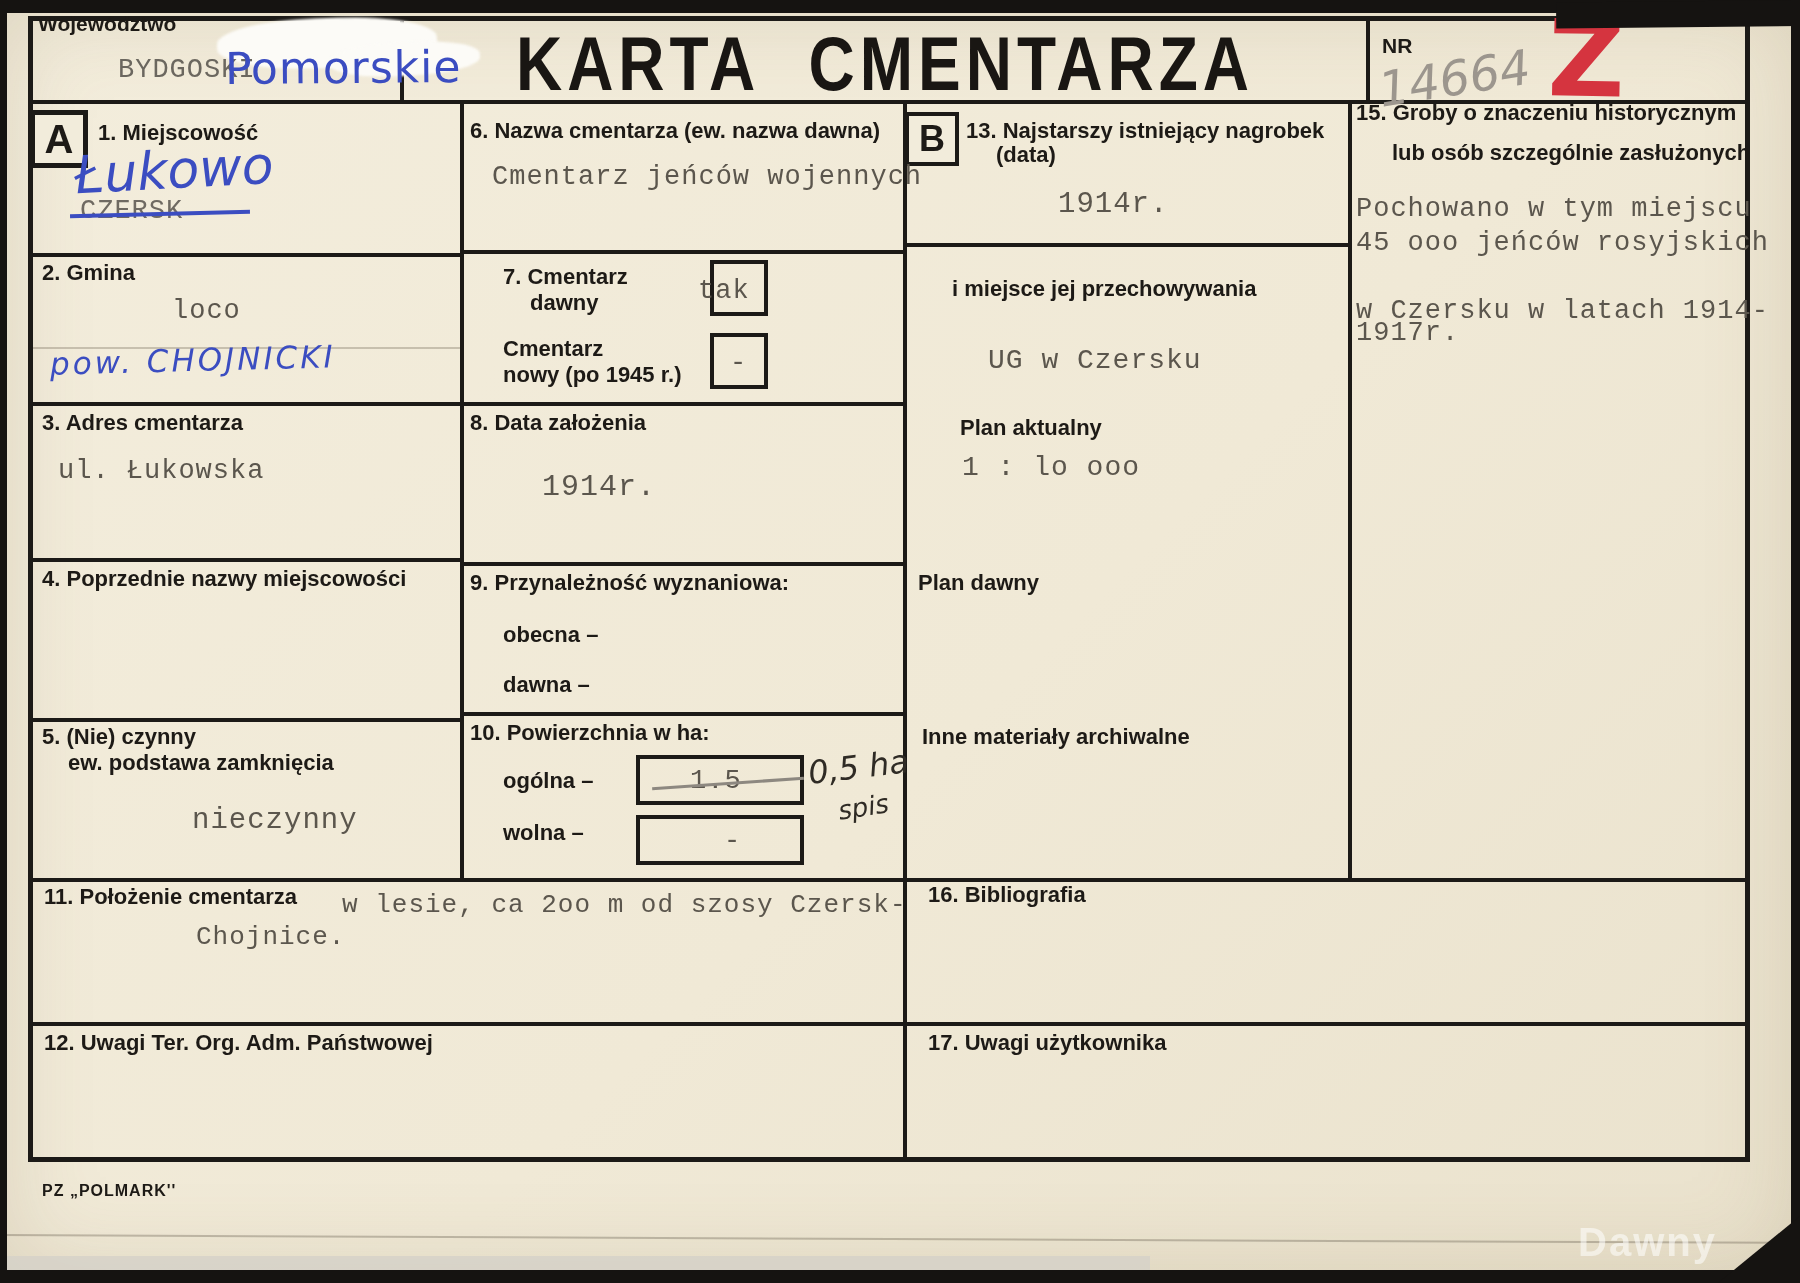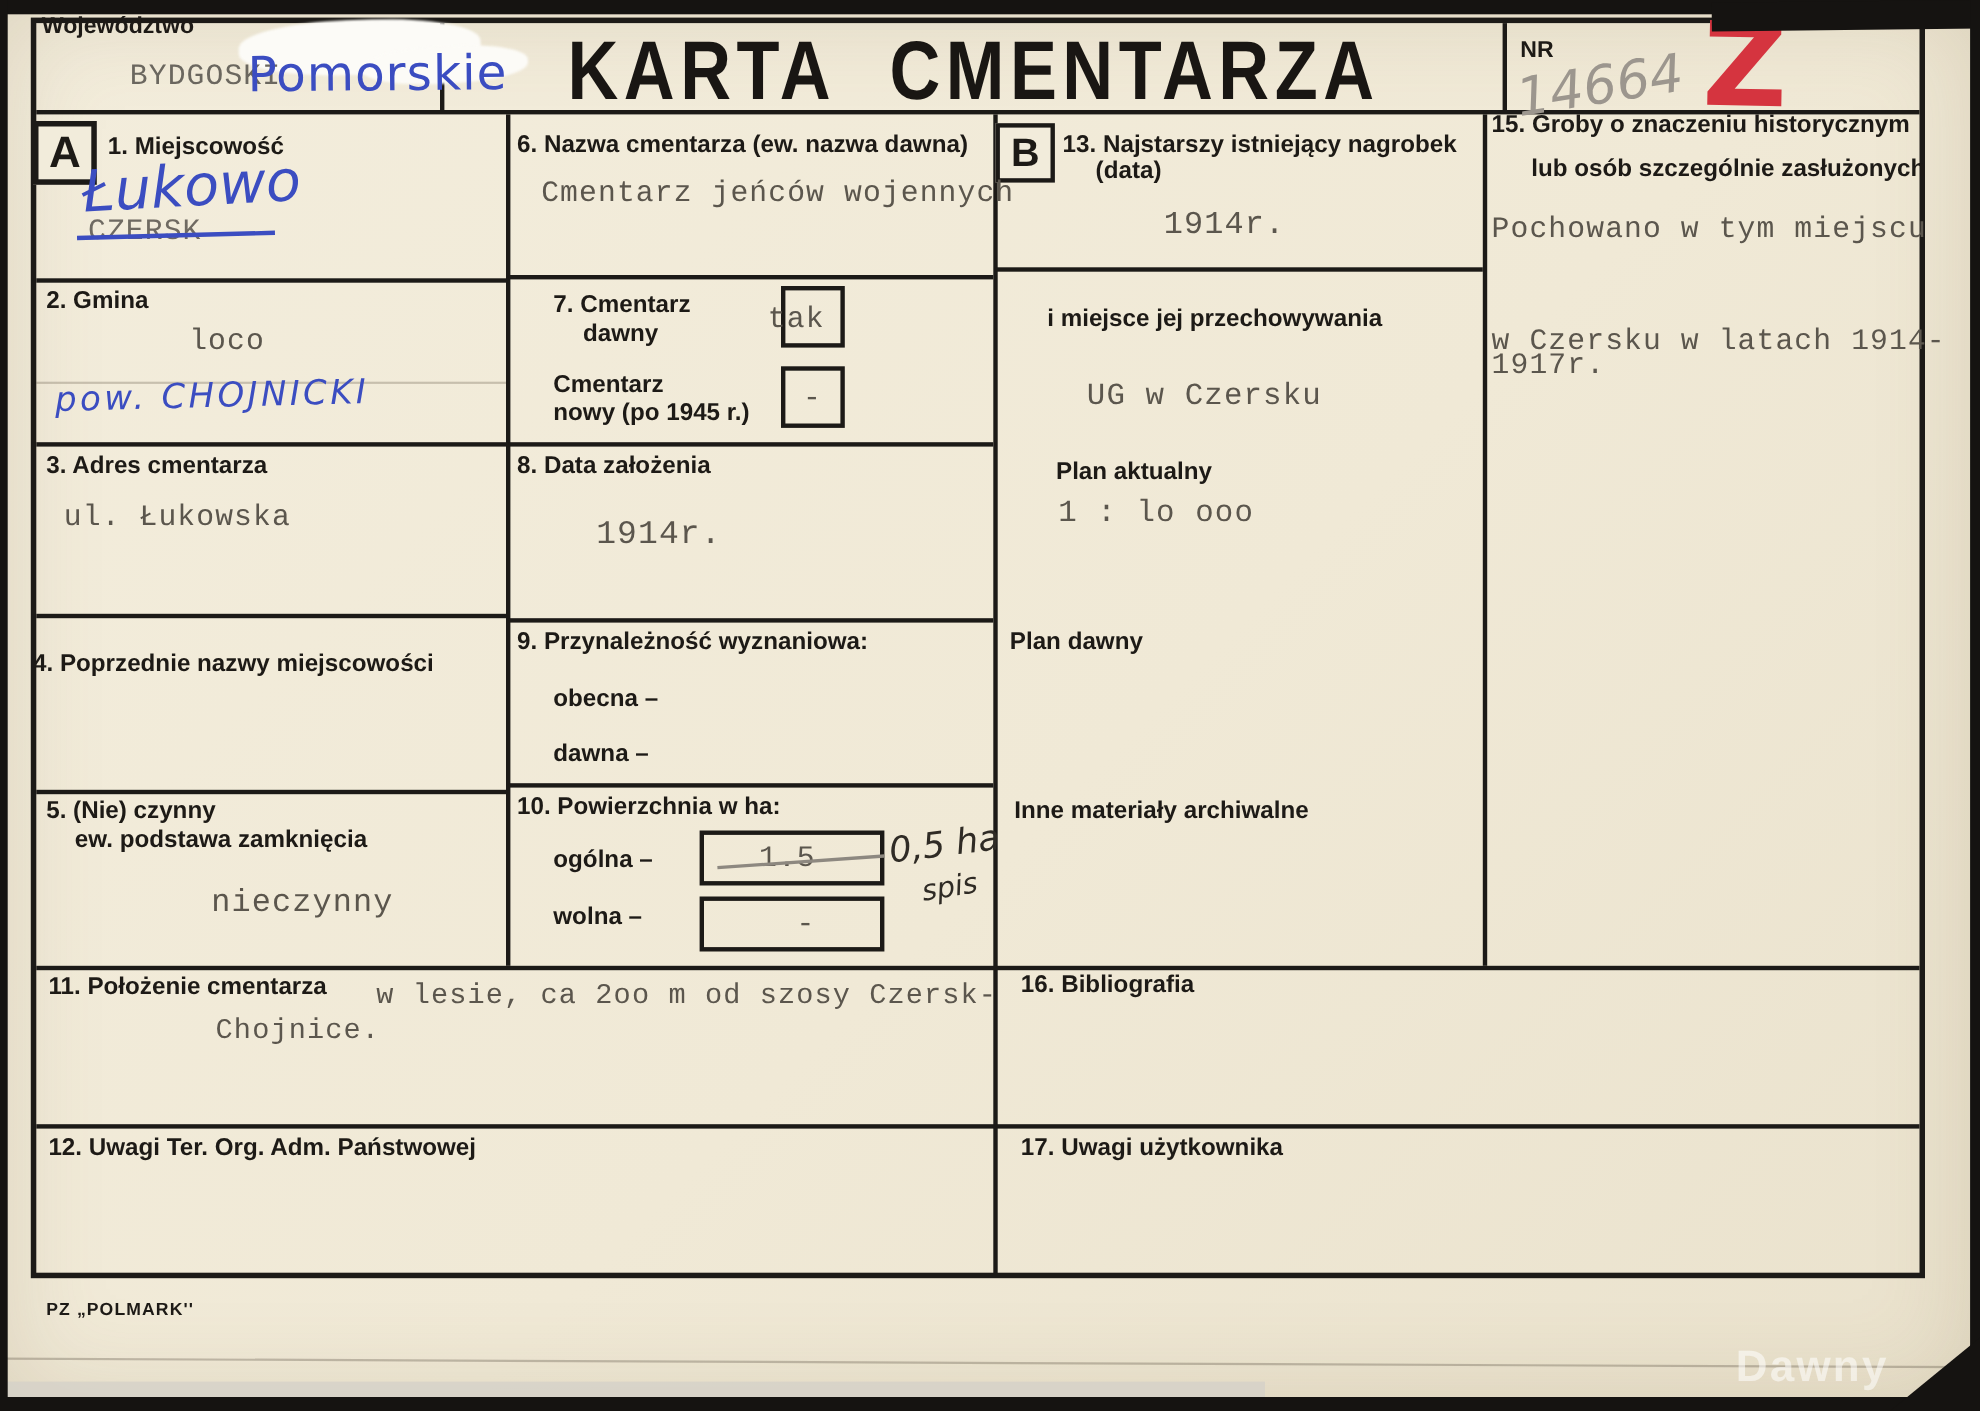--- a/index.html
+++ b/index.html
@@ -82,21 +82,21 @@
   <div class="tw" style="left:80px;top:196px;color:#6f6a62;">CZERSK</div>
   <div style="position:absolute;left:70px;top:212px;width:180px;height:4px;background:#3b4dc1;transform:rotate(-1.5deg);"></div>
 
   <div class="lbl" style="left:42px;top:260px;">2. Gmina</div>
   <div class="tw" style="left:172px;top:296px;">loco</div>
   <div class="hand-blue" style="left:50px;top:342px;font-size:31px;letter-spacing:3px;transform:rotate(-1.5deg);">pow. CHOJNICKI</div>
 
   <div class="lbl" style="left:42px;top:410px;">3. Adres cmentarza</div>
   <div class="tw" style="left:58px;top:456px;">ul. Łukowska</div>
 
-  <div class="lbl" style="left:30px;top:566px;margin-top:24px;">4. Poprzednie nazwy miejscowości</div>
+  <div class="lbl" style="left:42px;top:566px;">4. Poprzednie nazwy miejscowości</div>
 
   <div class="lbl" style="left:42px;top:724px;">5. (Nie) czynny</div>
   <div class="lbl" style="left:68px;top:750px;">ew. podstawa zamknięcia</div>
   <div class="tw" style="left:192px;top:804px;font-size:29px;">nieczynny</div>
 
   <div class="lbl" style="left:470px;top:118px;">6. Nazwa cmentarza (ew. nazwa dawna)</div>
   <div class="tw" style="left:492px;top:162px;">Cmentarz jeńców wojennych</div>
 
   <div class="lbl" style="left:503px;top:264px;">7. Cmentarz</div>
   <div class="lbl" style="left:530px;top:290px;">dawny</div>
@@ -138,20 +138,21 @@
   <div class="lbl" style="left:952px;top:276px;">i miejsce jej przechowywania</div>
   <div class="tw" style="left:988px;top:345px;font-size:28px;">UG w Czersku</div>
   <div class="lbl" style="left:960px;top:415px;">Plan aktualny</div>
   <div class="tw" style="left:962px;top:452px;font-size:28px;">1 : lo ooo</div>
   <div class="lbl" style="left:918px;top:570px;">Plan dawny</div>
   <div class="lbl" style="left:922px;top:724px;">Inne materiały archiwalne</div>
 
   <div class="lbl" style="left:1356px;top:100px;">15. Groby o znaczeniu historycznym</div>
   <div class="lbl" style="left:1392px;top:140px;">lub osób szczególnie zasłużonych</div>
   <div class="tw p15" style="left:1356px;top:192px;">Pochowano w tym miejscu</div>
+  <div class="tw p15" style="left:1356px;top:226px;">45 ooo jeńców rosyjskich</div>
   <div class="tw p15" style="left:1356px;top:294px;">w Czersku w latach 1914-</div>
   <div class="tw p15" style="left:1356px;top:316px;">1917r.</div>
 
   <div class="lbl" style="left:928px;top:882px;">16. Bibliografia</div>
   <div class="lbl" style="left:928px;top:1030px;">17. Uwagi użytkownika</div>
 
   <div class="lbl" style="left:42px;top:1182px;font-size:16px;font-weight:600;letter-spacing:1px;">PZ „POLMARK''</div>
   <div class="faint" style="left:0px;top:1238px;width:1788px;height:2px;transform:rotate(0.25deg);background:rgba(80,70,55,0.3);"></div>
   <div class="watermark" style="left:1578px;top:1220px;">Dawny Tczew</div>
   <div style="position:absolute;left:0px;top:1256px;width:1150px;height:16px;background:#d4d1c8;opacity:0.8;"></div>

